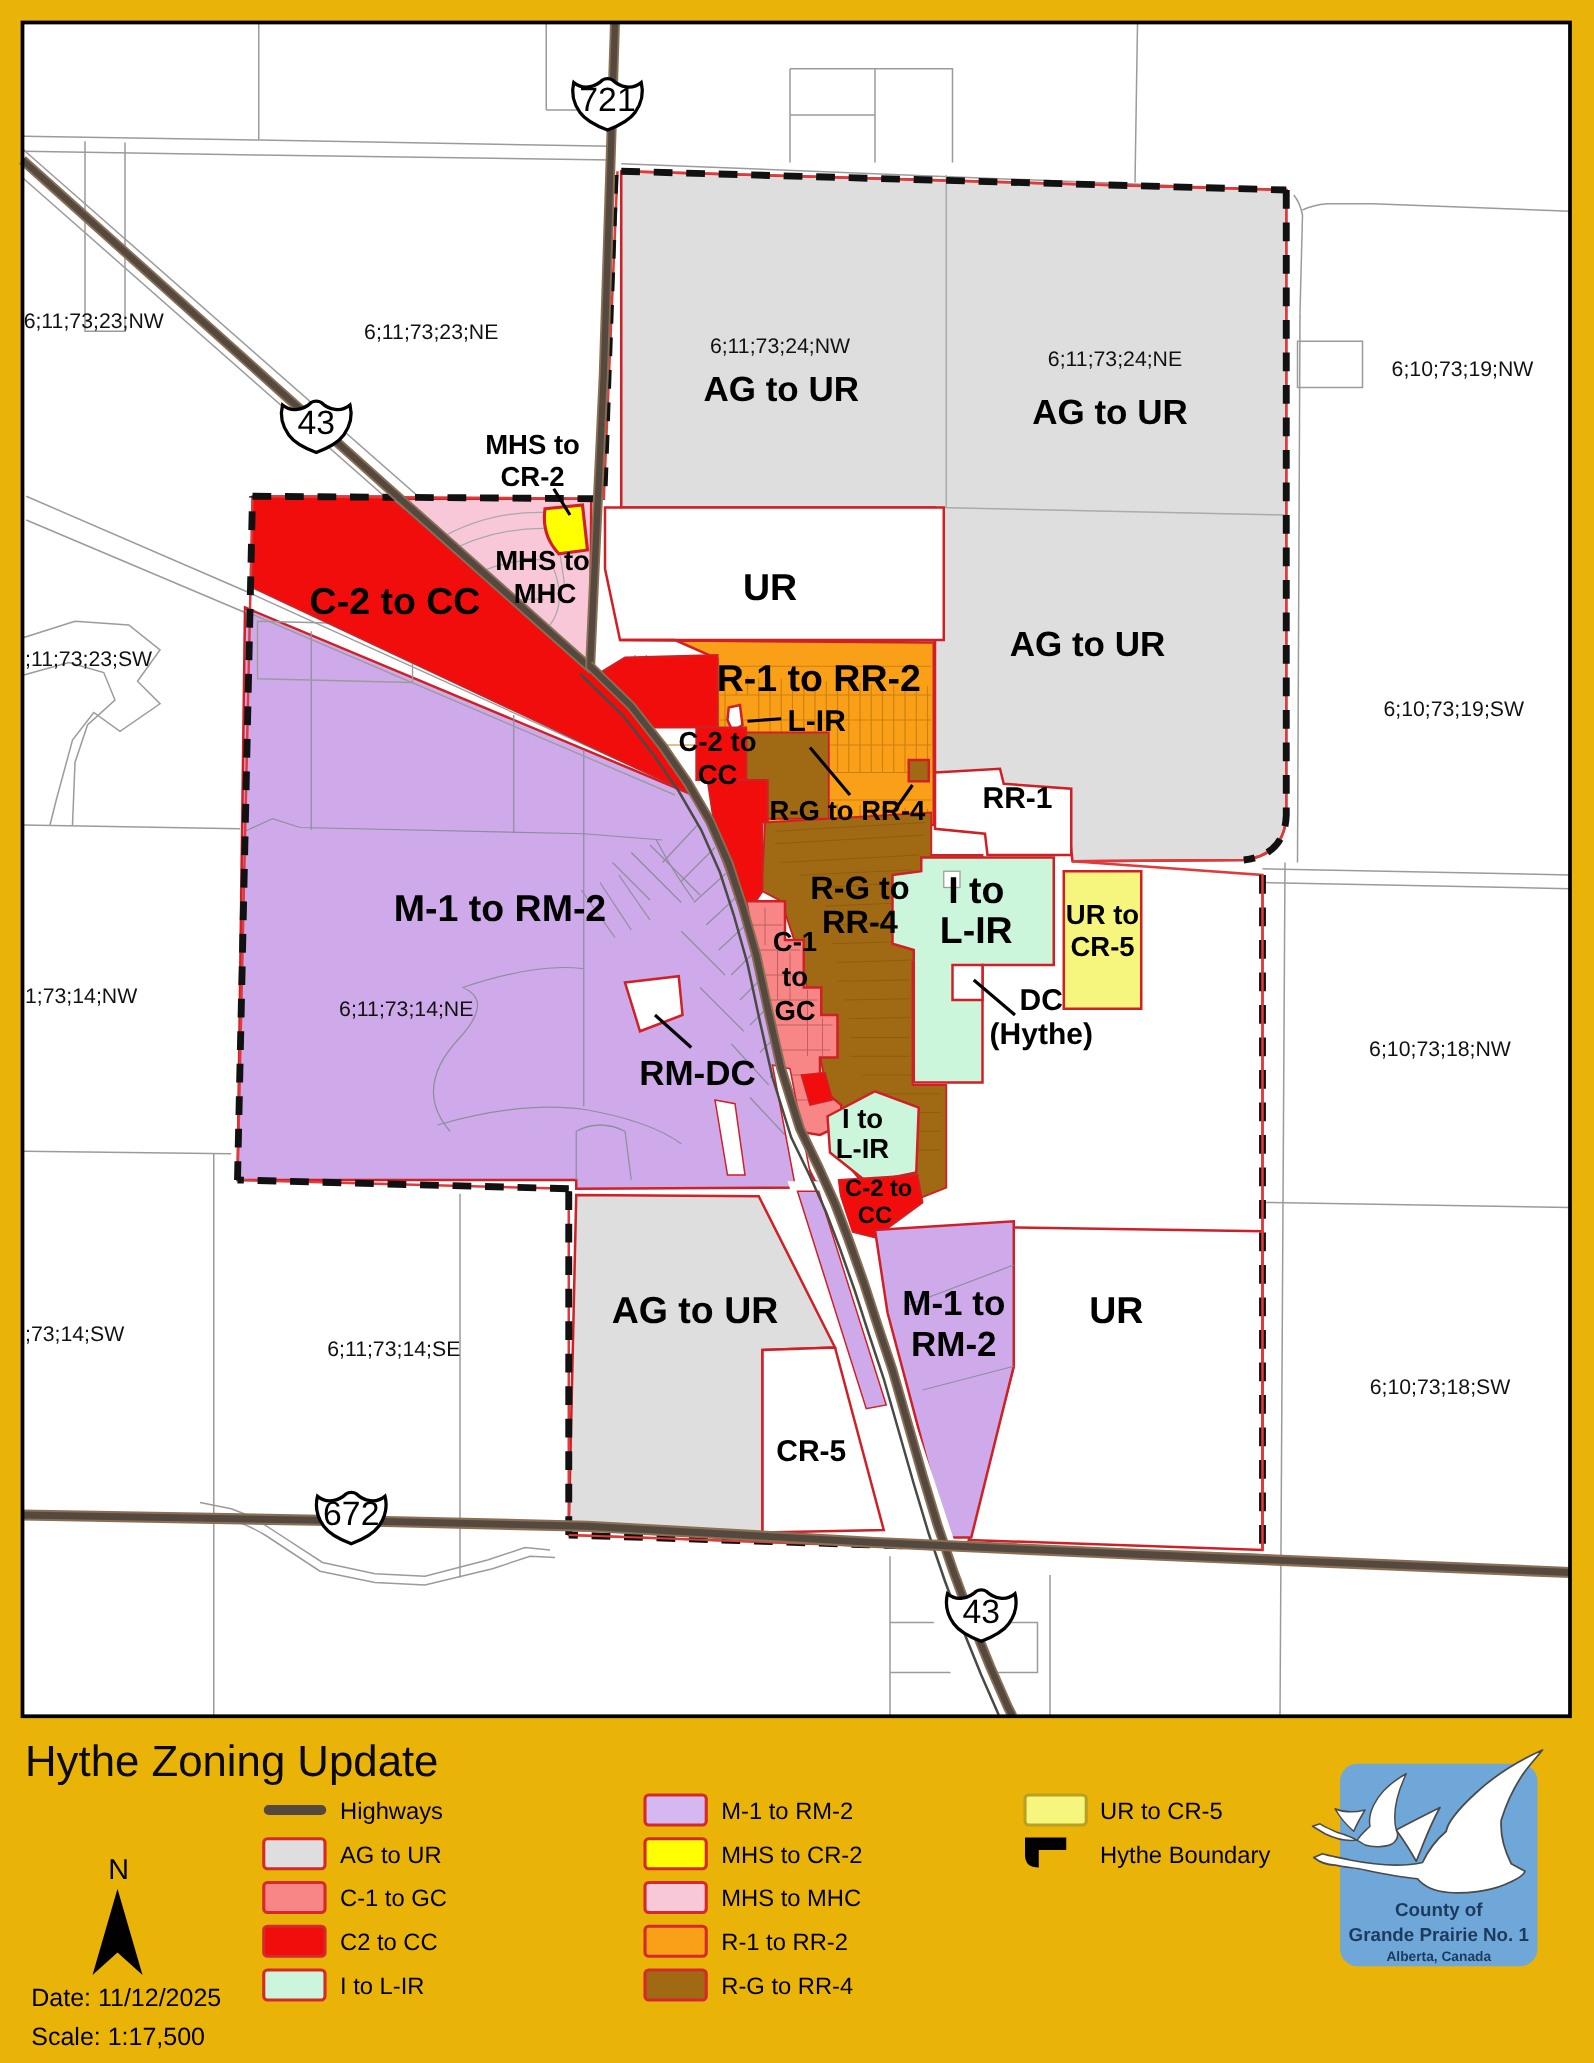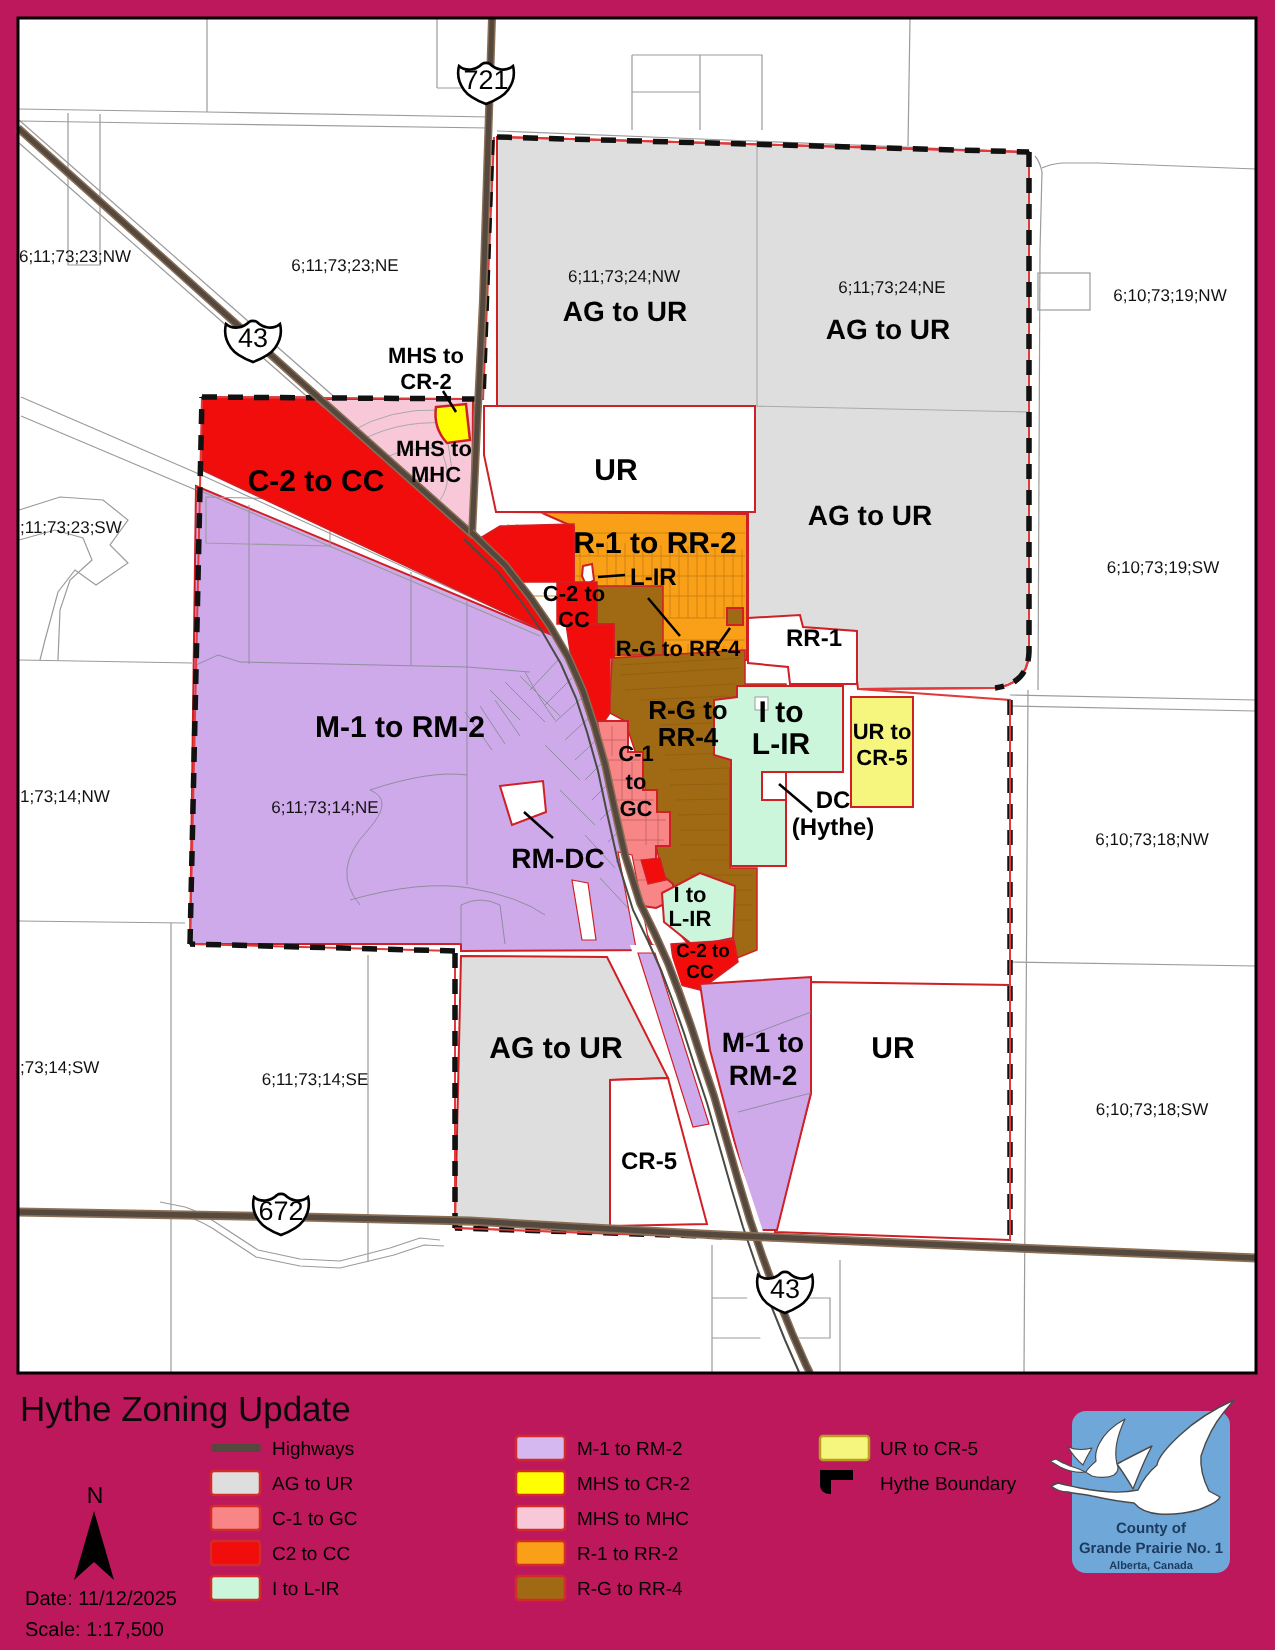--- a/index.html
+++ b/index.html
@@ -1,16 +1,16 @@
 <!DOCTYPE html>
 <html><head>
 <meta charset="utf-8">
 <style>
   html,body{margin:0;padding:0;background:#ffffff;-webkit-font-smoothing:antialiased;}
-  .page{position:relative;width:1275px;height:1650px;background:#be185d;overflow:hidden;opacity:0.999;
+  .page{position:relative;width:1275px;height:1650px;background:#eab308;overflow:hidden;opacity:0.999;
         font-family:"Liberation Sans", sans-serif;}
   svg{position:absolute;top:0;left:0;transform:translateZ(0);}
   text{font-family:"Liberation Sans", sans-serif;text-rendering:geometricPrecision;}
   .sec{font-size:17px;fill:#111;}
   .zl{font-weight:bold;fill:#000;}
 </style>
 </head>
 <body>
 <div class="page">
 <svg width="1275" height="1650" viewBox="0 0 1275 1650">

